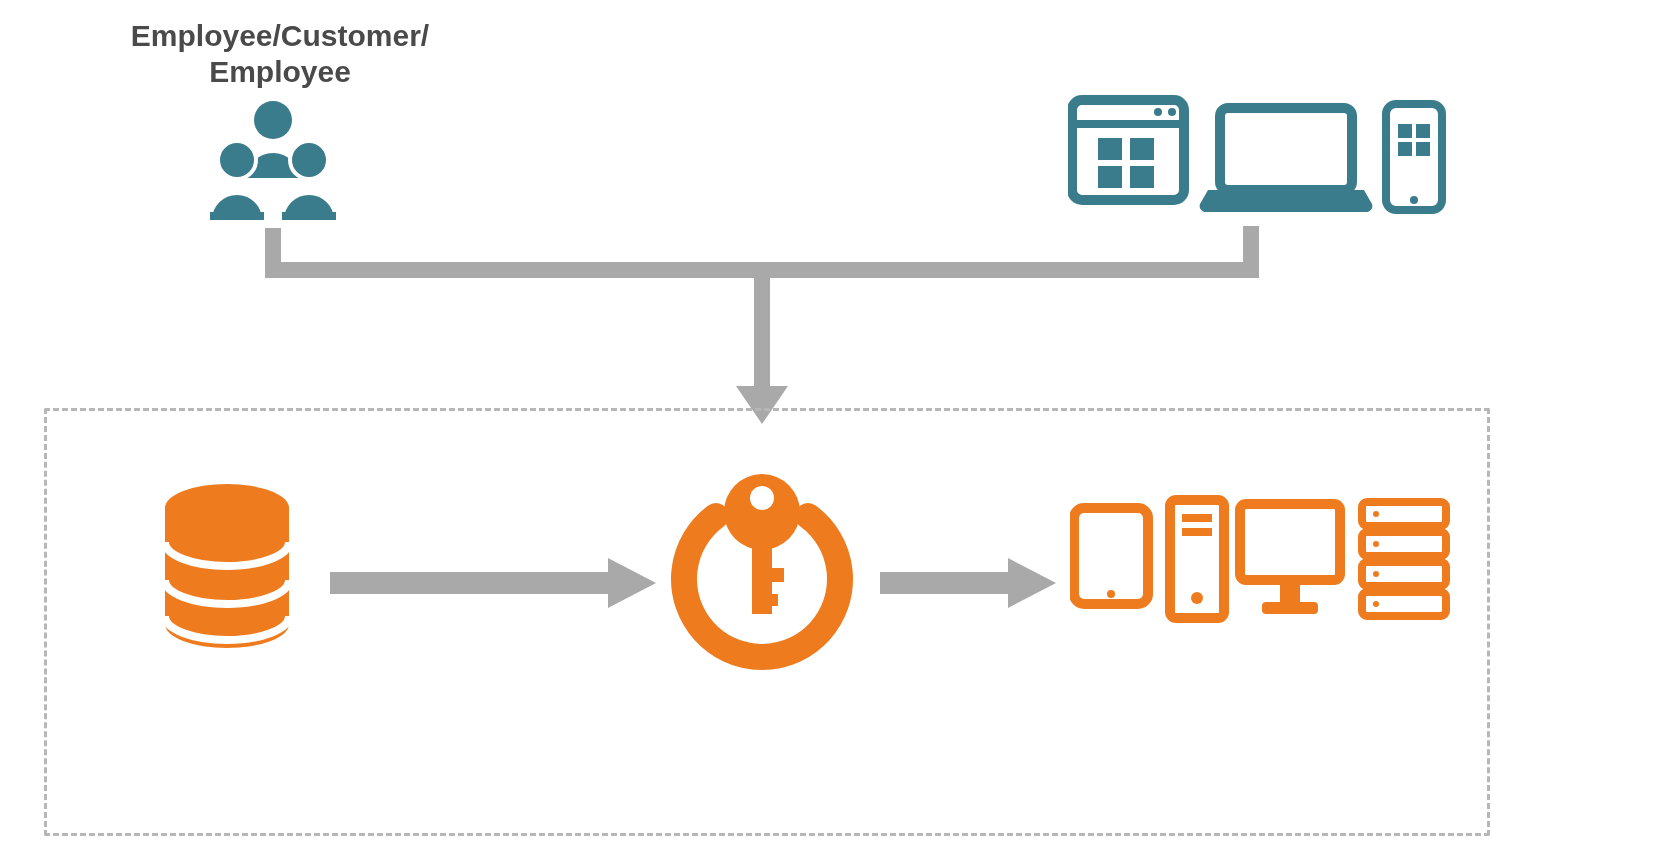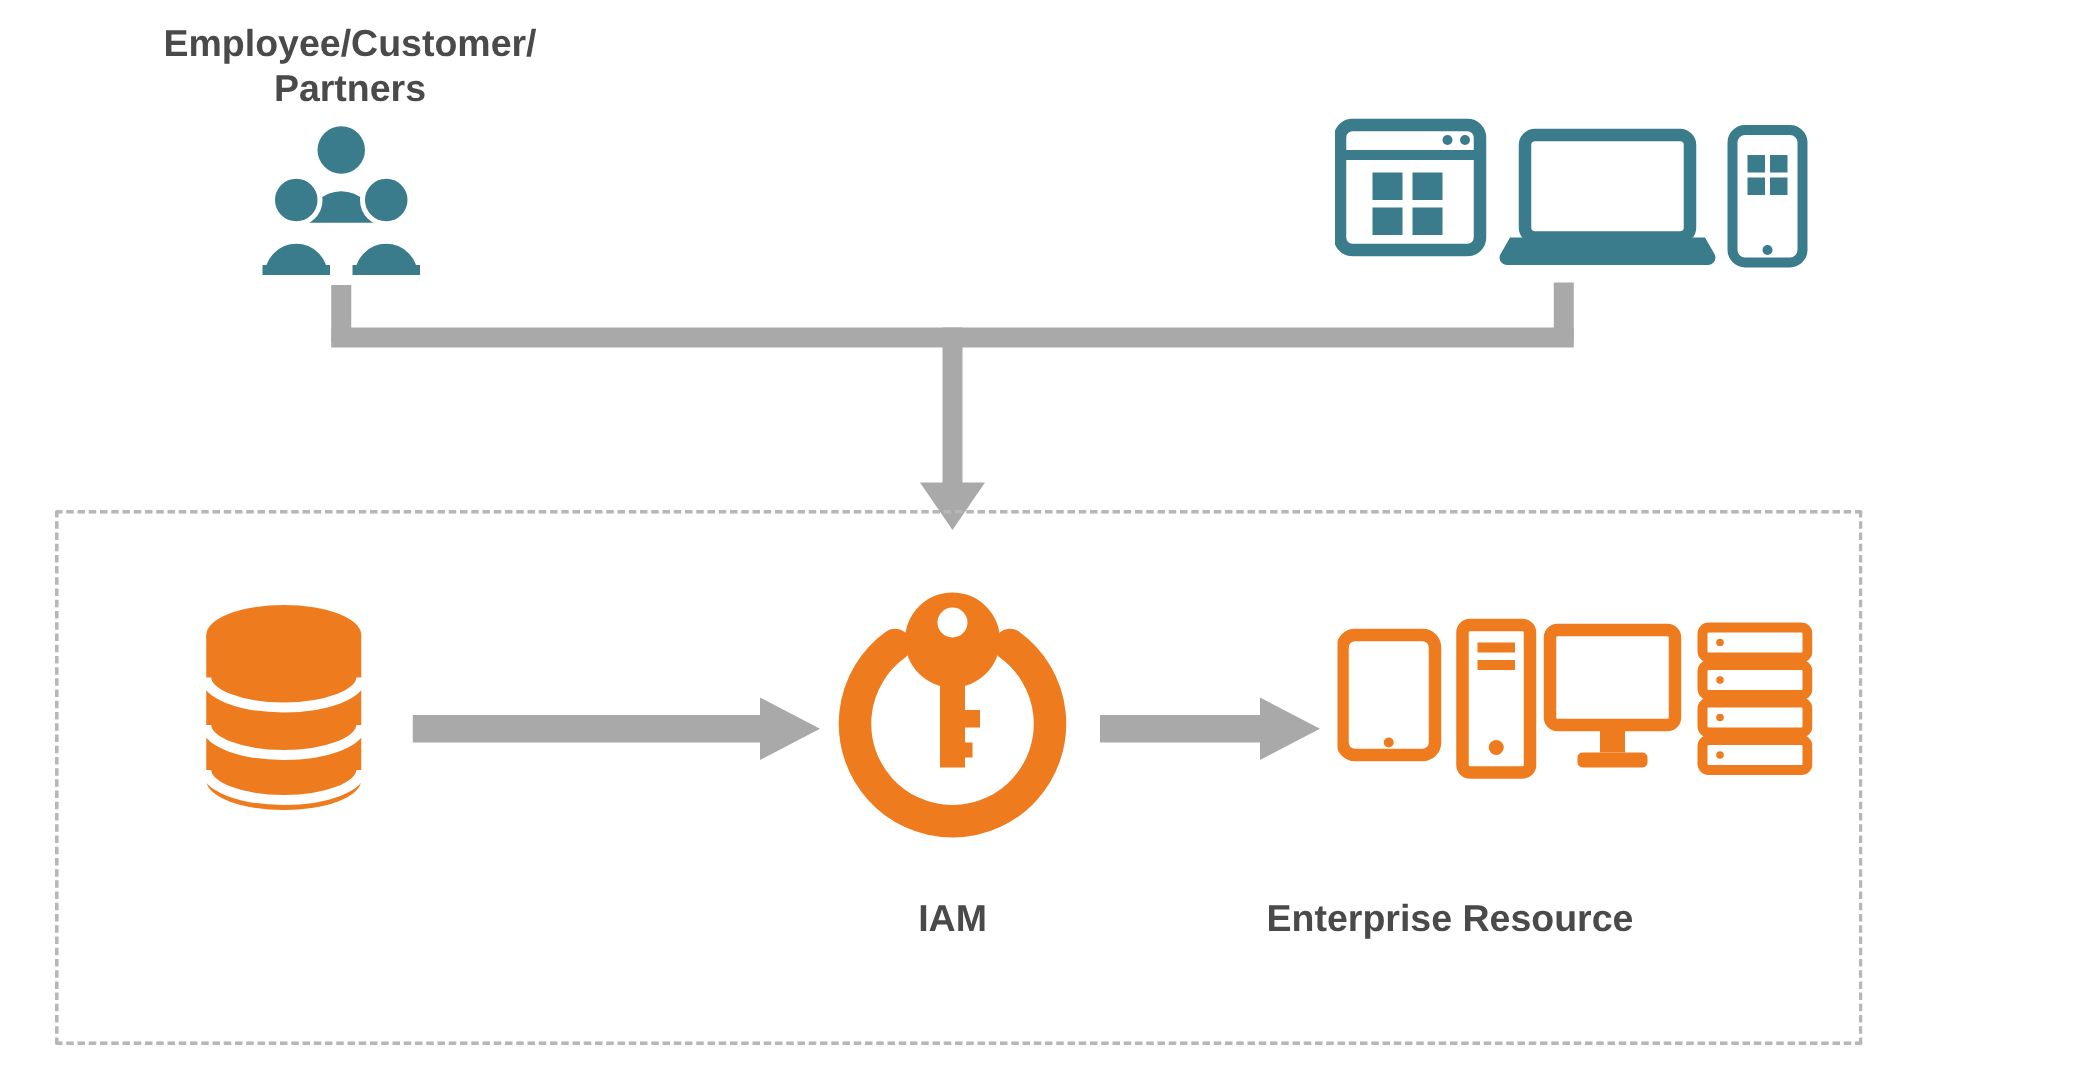--- a/index.html
+++ b/index.html
@@ -8,21 +8,21 @@
   svg{display:block}
   .dash-box{position:absolute;border:3px dashed #b7b7b7;border-radius:2px}
 </style>
 </head>
 <body>
 
 <div id="stage">
 
   <div class="label" style="left:100px;top:18px;width:360px">
     <span>Employee/Customer/</span><br>
-    <span>Partners</span>
+    <span>Employee</span>
   </div>
 
 
   <svg style="position:absolute;left:198px;top:94px" width="150" height="130">
     <circle cx="75" cy="26" r="19" fill="#3a7c8c"></circle>
     <path d="M48 86 a27 27 0 0 1 54 0 v-2 H48 z" fill="#3a7c8c"></path>
     <rect x="48" y="78" width="54" height="6" fill="#3a7c8c"></rect>
     <circle cx="39" cy="66" r="19" fill="#3a7c8c" stroke="#fff" stroke-width="4"></circle>
     <path d="M12 126 a27 27 0 0 1 54 0 v-2 H12 z" fill="#3a7c8c" stroke="#fff" stroke-width="4"></path>
     <rect x="12" y="118" width="54" height="8" fill="#3a7c8c"></rect>
@@ -88,23 +88,20 @@
     <path d="M54 68 A78 78 0 1 0 146 68" fill="none" stroke="#ee7b1e" stroke-width="26" stroke-linecap="round"></path>
 
     <circle cx="100" cy="64" r="38" fill="#ee7b1e"></circle>
     <circle cx="100" cy="50" r="12" fill="#fff"></circle>
 
     <rect x="90" y="92" width="20" height="74" fill="#ee7b1e"></rect>
     <rect x="90" y="120" width="32" height="14" fill="#ee7b1e"></rect>
     <rect x="90" y="146" width="26" height="12" fill="#ee7b1e"></rect>
   </svg>
 
-  <div class="label" style="left:682px;top:718px;width:160px">
-    <span>IAM</span>
-  </div>
 
   <svg style="position:absolute;left:880px;top:556px" width="180" height="60">
     <rect x="0" y="16" width="134" height="22" fill="#a9a9a9"></rect>
     <polygon points="176,27 128,2 128,52" fill="#a9a9a9"></polygon>
   </svg>
 
   <svg style="position:absolute;left:1070px;top:490px" width="380" height="170">
 
     <rect x="4" y="18" width="74" height="96" rx="10" fill="none" stroke="#ee7b1e" stroke-width="10"></rect>
     <circle cx="41" cy="104" r="4" fill="#ee7b1e"></circle>
@@ -121,17 +118,14 @@
     <rect x="292" y="12" width="84" height="24" rx="5" fill="none" stroke="#ee7b1e" stroke-width="8"></rect>
     <rect x="292" y="42" width="84" height="24" rx="5" fill="none" stroke="#ee7b1e" stroke-width="8"></rect>
     <rect x="292" y="72" width="84" height="24" rx="5" fill="none" stroke="#ee7b1e" stroke-width="8"></rect>
     <rect x="292" y="102" width="84" height="24" rx="5" fill="none" stroke="#ee7b1e" stroke-width="8"></rect>
     <circle cx="306" cy="24" r="3" fill="#ee7b1e"></circle>
     <circle cx="306" cy="54" r="3" fill="#ee7b1e"></circle>
     <circle cx="306" cy="84" r="3" fill="#ee7b1e"></circle>
     <circle cx="306" cy="114" r="3" fill="#ee7b1e"></circle>
   </svg>
 
-  <div class="label" style="left:980px;top:718px;width:360px">
-    <span>Enterprise Resource</span>
-  </div>
 
 </div>
 
 </body></html>

